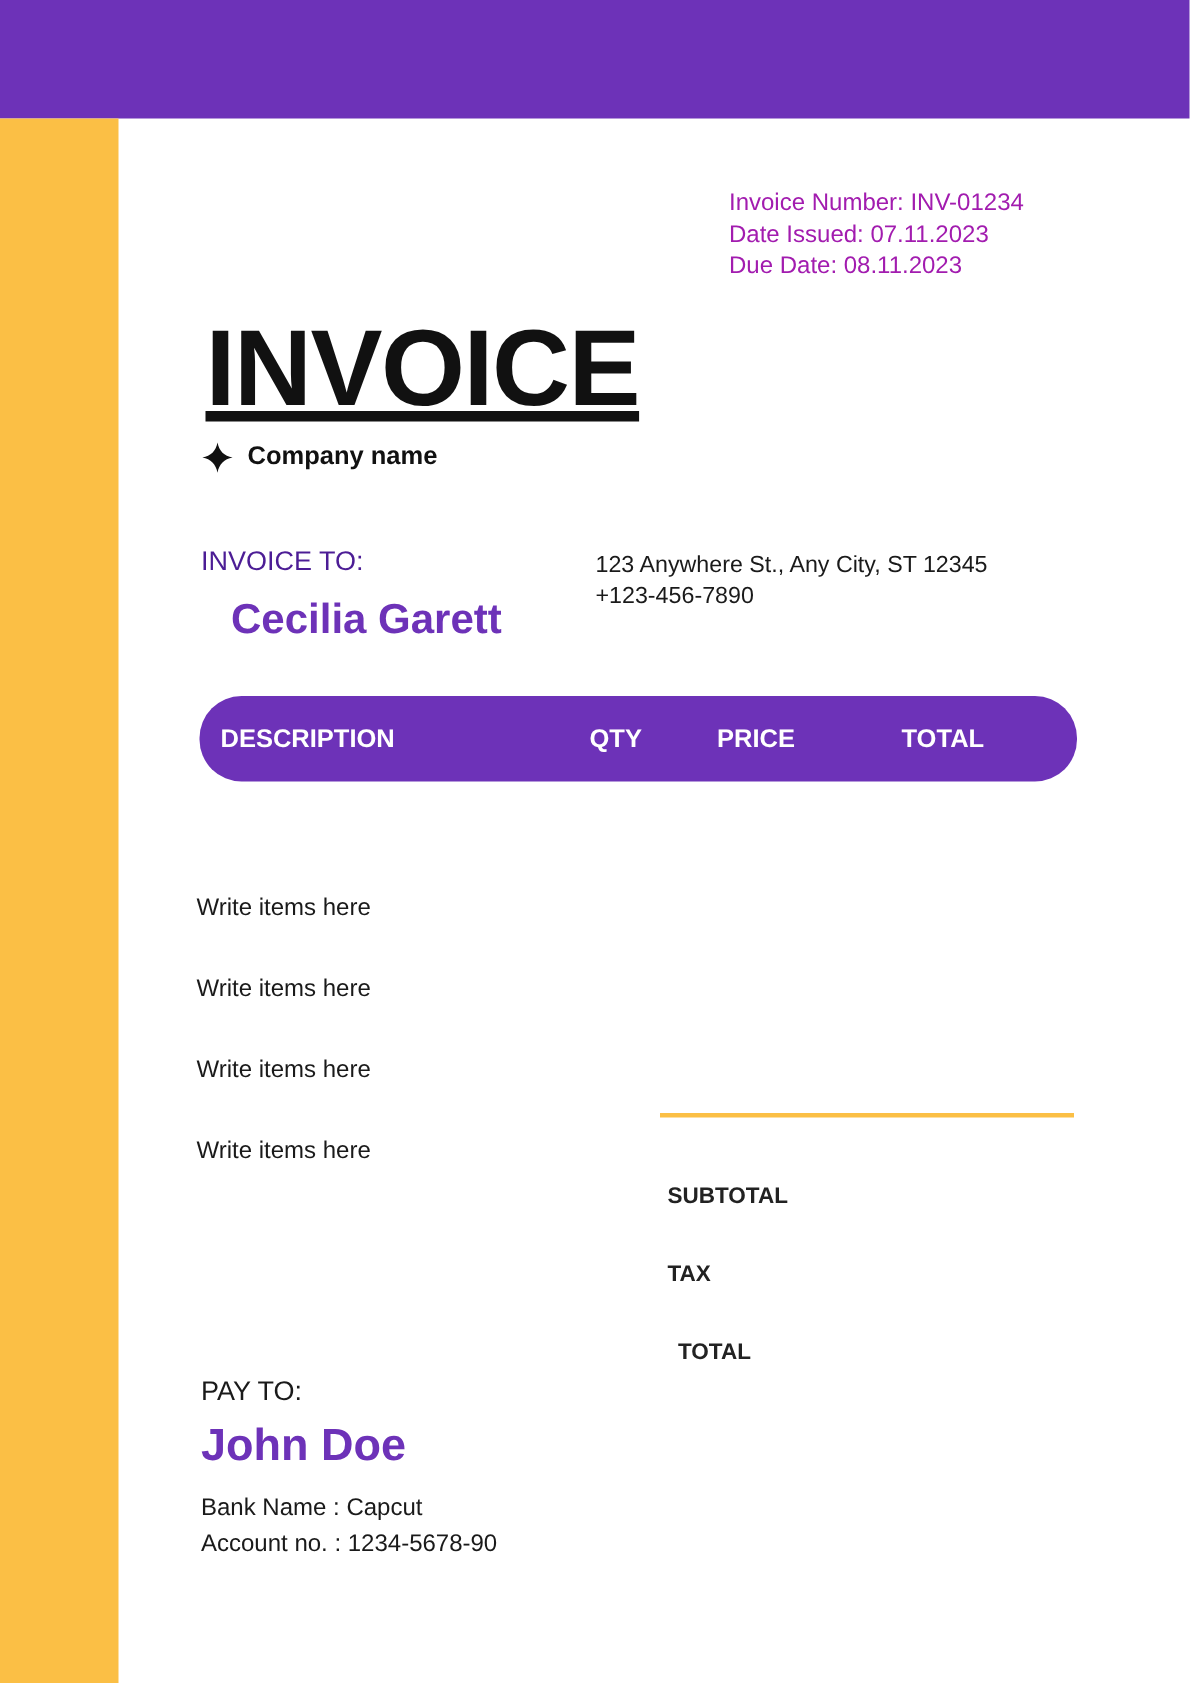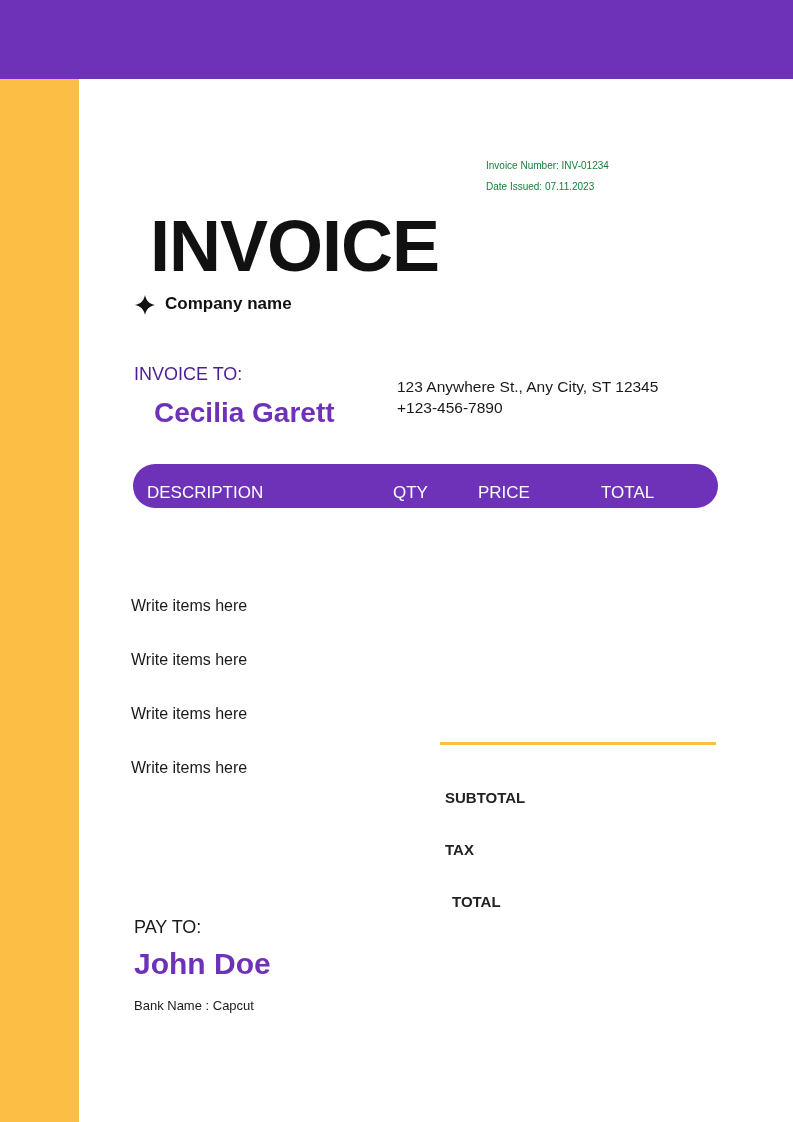--- a/index.html
+++ b/index.html
@@ -44,36 +44,37 @@
     position: absolute;
     left: 79px;
     top: 79px;
     right: 0;
     bottom: 0;
   }
 
   .meta {
     position: absolute;
     left: 407px;
-    top: 76px;
-    font-size: 10px;
+    top: 46px;
+    font-size: 16px;
     line-height: 21px;
-    color: #15803d;
+    color: #a21caf;
   }
   .meta div { white-space: nowrap; }
 
   .invoice-title {
     position: absolute;
-    left: 71px;
+    left: 58px;
     top: 131px;
     font-size: 72px;
     font-weight: bold;
     letter-spacing: -1px;
     color: #111111;
     line-height: 1;
+    text-decoration: underline;
   }
 
   .company-row {
     position: absolute;
     left: 55px;
     top: 215px;
     display: flex;
     gap: 9px;
   }
   .spark-icon {
@@ -99,36 +100,36 @@
     left: 55px;
     top: 318px;
     font-size: 28px;
     font-weight: bold;
     color: #6d32b8;
     margin-left: 20px;
   }
   .client-contact {
     position: absolute;
     left: 318px;
-    top: 297px;
+    top: 287px;
     font-size: 15.5px;
     line-height: 21px;
     color: #1a1a1a;
   }
 
   
   .table-header {
     position: absolute;
     left: 54px;
     top: 385px;
     width: 585px;
-    height: 44px;
+    height: 57px;
     background: #6d32b8;
     color: #ffffff;
-    font-weight: normal;
+    font-weight: bold;
     font-size: 17px;
     border-radius: 28px;
   }
   .th {
     position: absolute;
     top: 19px;
     white-space: nowrap;
   }
   .th-desc  { left: 14px; }
   .th-qty   { left: 260px; }
@@ -186,38 +187,39 @@
     left: 55px;
     top: 868px;
     font-size: 30px;
     font-weight: bold;
     color: #6d32b8;
   }
   .bank-details {
     position: absolute;
     left: 55px;
     top: 915px;
-    font-size: 13px;
+    font-size: 16px;
     line-height: 24px;
     color: #1a1a1a;
   }
 </style>
 </head>
 <body>
 
 <div class="page">
 
   <div class="top-band"></div>
   <div class="left-band"></div>
 
   <div class="content">
 
     <div class="meta">
       <div>Invoice Number: INV-01234</div>
       <div>Date Issued: 07.11.2023</div>
+      <div>Due Date: 08.11.2023</div>
     </div>
 
     <div class="invoice-title">INVOICE</div>
 
     <div class="company-row">
       <span class="spark-icon">
         <svg viewBox="0 0 24 24" width="22" height="22" aria-hidden="true">
           <path d="M12 1 C13.2 7.2 16.8 10.8 23 12 C16.8 13.2 13.2 16.8 12 23 C10.8 16.8 7.2 13.2 1 12 C7.2 10.8 10.8 7.2 12 1 Z" fill="#111111"></path>
         </svg>
       </span>
@@ -250,16 +252,17 @@
     <div class="totals">
       <span class="total-line tl-subtotal">SUBTOTAL</span>
       <span class="total-line tl-tax">TAX</span>
       <span class="total-line tl-total">TOTAL</span>
     </div>
 
     <div class="pay-to-label">PAY TO:</div>
     <div class="payee-name">John Doe</div>
     <div class="bank-details">
       <div>Bank Name : Capcut</div>
+      <div>Account no. : 1234-5678-90</div>
     </div>
 
   </div>
 </div>
 
 </body></html>

